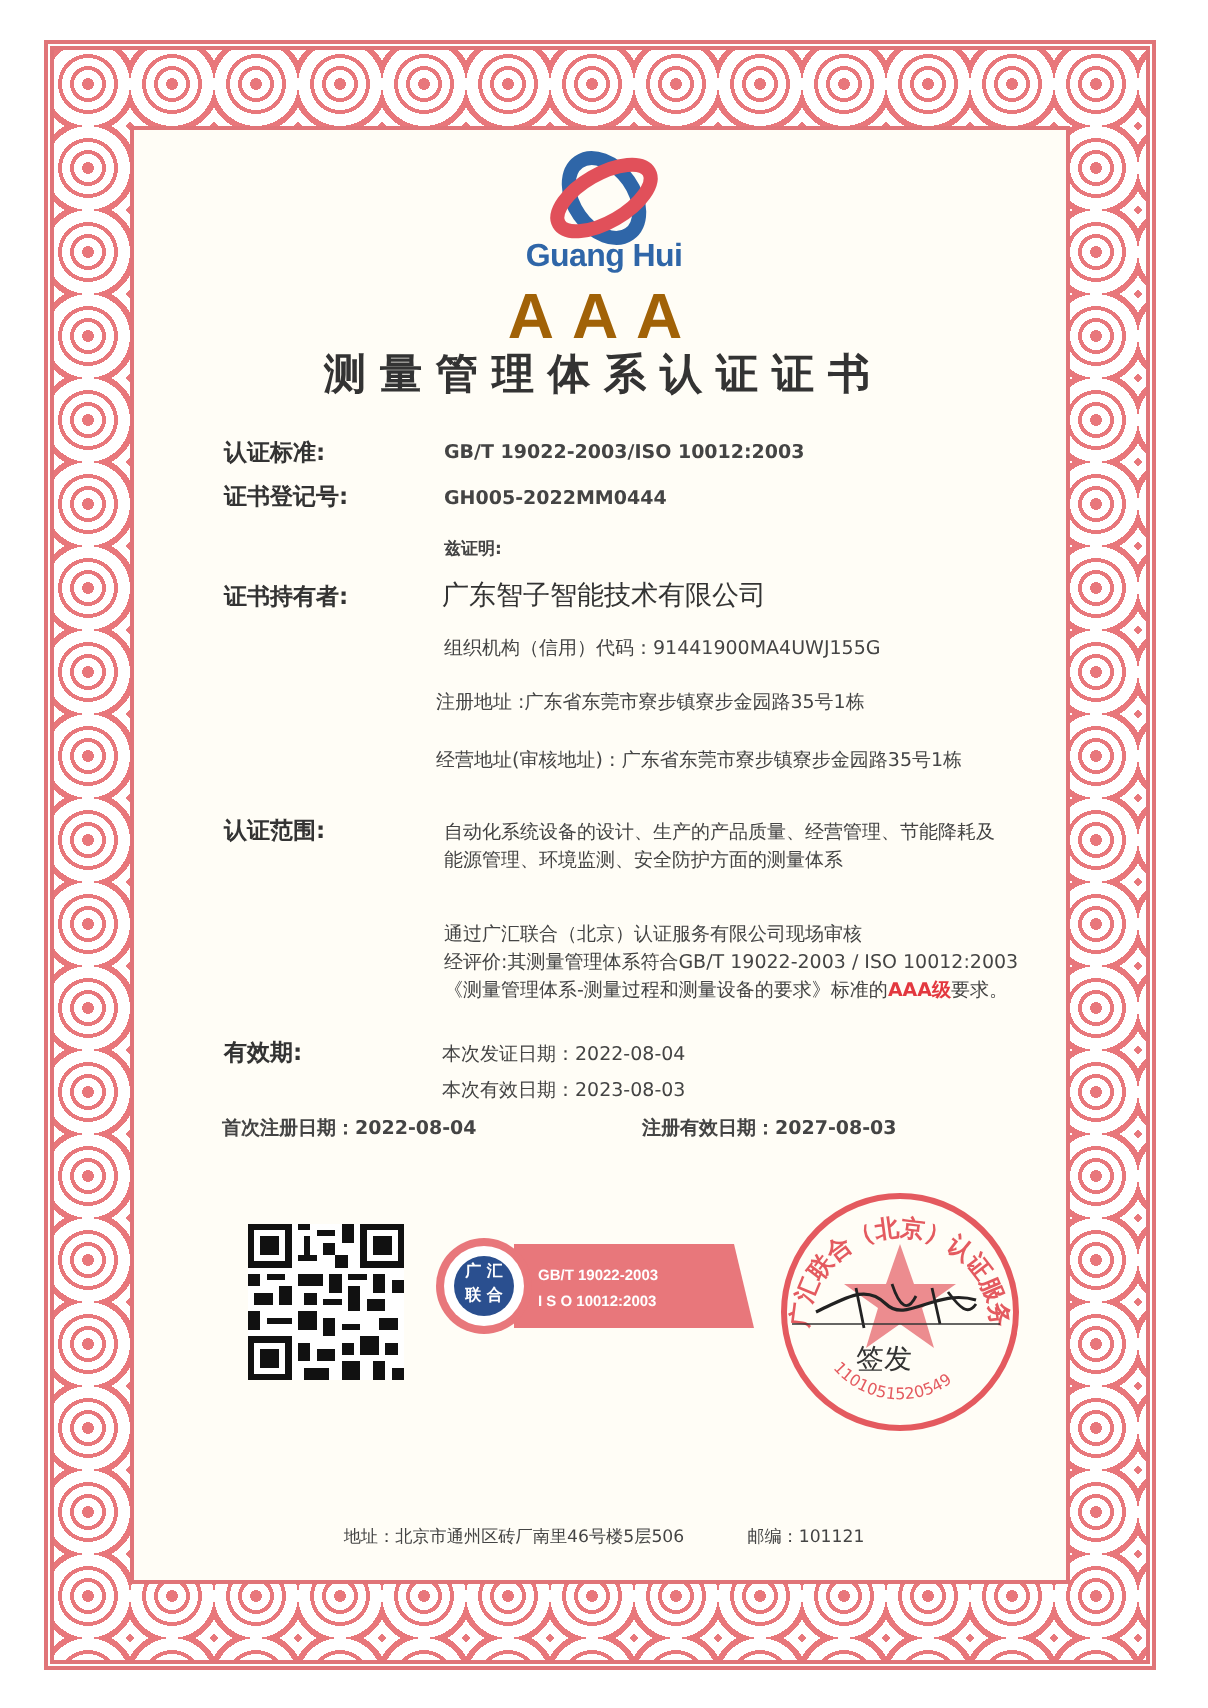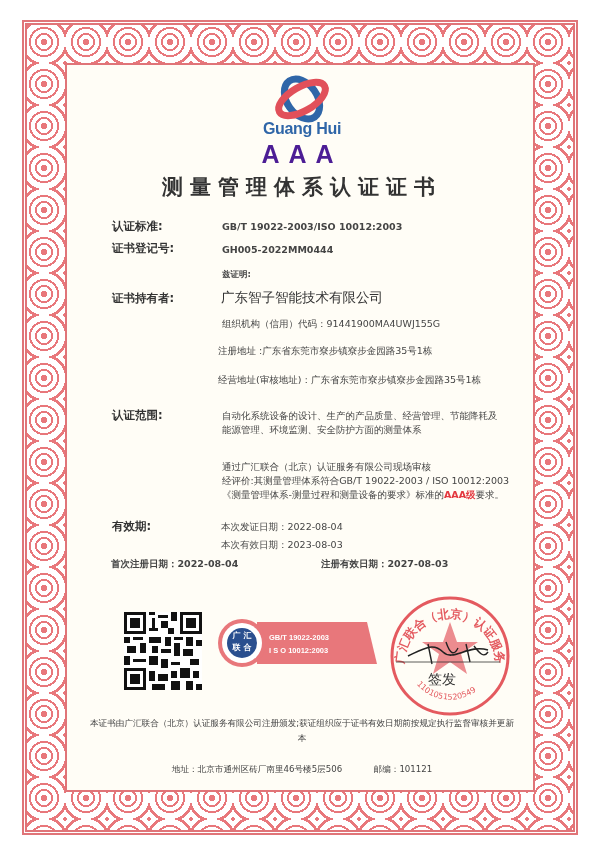--- a/index.html
+++ b/index.html
@@ -7,21 +7,21 @@
   .frame{position:absolute;left:22px;top:20px;width:556px;height:815px;box-sizing:border-box;border:2px solid #e07478;background:#fff;}
   .band{position:absolute;left:25px;top:23px;width:550px;height:809px;box-sizing:border-box;border:40px solid transparent;
     background:
       repeating-radial-gradient(circle at 21px 21px,#e8777b 0 3px,transparent 3px 7px,#e8777b 7px 9px,transparent 9px 13px,#e8777b 13px 15px,transparent 15px 21px) ;
     background-size:42px 42px;background-clip:border-box;-webkit-mask:none;}
   .band-clear{position:absolute;left:65px;top:63px;width:470px;height:729px;background:#fffdf6;border:2px solid #e07478;box-sizing:border-box;}
   .band-line{position:absolute;left:25px;top:23px;width:550px;height:809px;box-sizing:border-box;border:2px solid #e07478;}
   .abs{position:absolute;}
   .logo{left:272px;top:75px;width:60px;height:48px;}
   .brand{left:262px;top:120px;width:80px;text-align:center;color:#2f66a8;font-family:"Liberation Sans",sans-serif;font-weight:bold;font-size:16px;letter-spacing:-0.3px;}
-  .aaa{left:250px;top:140px;width:104px;text-align:center;color:#4c1d95;font-weight:bold;font-size:25px;letter-spacing:9px;font-family:"Liberation Sans",sans-serif;}
+  .aaa{left:250px;top:140px;width:104px;text-align:center;color:#a16207;font-weight:bold;font-size:32px;letter-spacing:9px;font-family:"Liberation Sans",sans-serif;}
   .title{left:100px;top:173px;width:404px;text-align:center;color:#333;font-weight:bold;font-size:21px;letter-spacing:7px;}
   .lbl{font-weight:bold;font-size:11.5px;color:#333;}
   .val{font-size:9.5px;color:#444;}
   .valb{font-size:9.5px;color:#444;font-weight:bold;}
   .holder{font-size:13.5px;color:#333;}
   .red{color:#e3383f;font-weight:bold;}
   .qr{left:123px;top:612px;width:80px;height:78px;}
   .badge{left:217px;top:618px;width:160px;height:50px;}
   .stamp{left:388px;top:594px;width:124px;height:124px;}
   .foot{left:86px;width:432px;text-align:center;font-size:8.6px;color:#444;line-height:15px;}
@@ -149,19 +149,18 @@
   <polygon points="62,28 69,48 90,48 73,60 79,80 62,68 45,80 51,60 34,48 55,48" fill="#ec8c8f"></polygon>
   <text font-size="12" fill="#e45a5f" font-weight="bold" font-family="DejaVu Sans, sans-serif"><textPath href="#ring">广汇联合（北京）认证服务有限公司</textPath></text>
   <text font-size="8" fill="#e45a5f" font-family="DejaVu Sans, sans-serif"><textPath href="#ringb" startOffset="12">1101051520549</textPath></text>
   <path d="M 20 62 C 35 55, 45 48, 55 58 S 80 50, 100 56" fill="none" stroke="#222" stroke-width="1.6"></path>
   <path d="M 40 50 L 44 70 M 58 48 C 62 60, 66 62, 70 54 M 78 50 L 82 68 M 86 52 C 92 60, 96 64, 100 58" fill="none" stroke="#222" stroke-width="1.4"></path>
   <line x1="8" y1="68" x2="112" y2="68" stroke="#333" stroke-width="0.8"></line>
 </svg>
 <div class="abs" style="left:428px;top:671px;font-size:14px;color:#333;">签发</div>
 
 <div class="abs foot" style="top:716px;">
-  <div>本证书由广汇联合（北京）认证服务有限公司注册颁发;获证组织应于证书有效日期前按规定执行监督审核并更新本</div>
 </div>
 <div class="abs foot" style="top:762px;">
   <span>地址：北京市通州区砖厂南里46号楼5层506</span>
   <span style="display:inline-block;width:26px;"></span>
   <span>邮编：101121</span>
 </div>
 
 </body></html>

